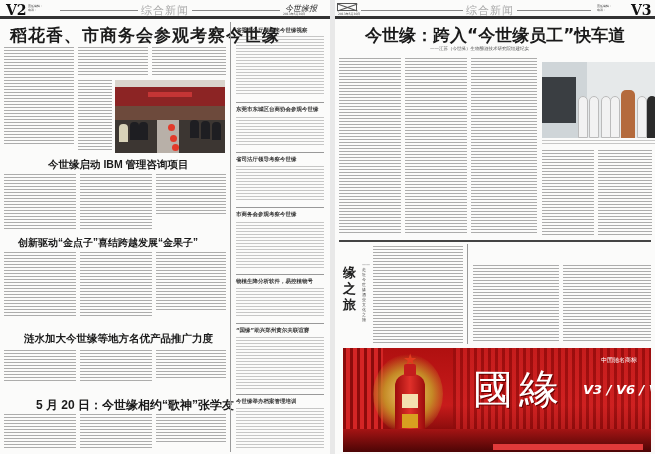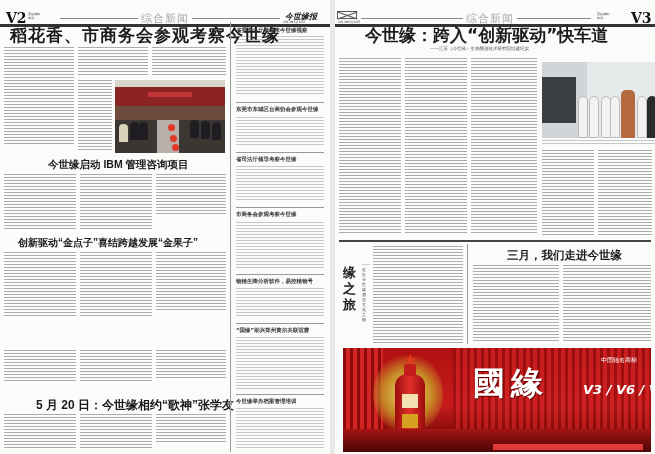--- a/index.html
+++ b/index.html
@@ -4,21 +4,21 @@
 <style>
   * { margin:0; padding:0; box-sizing:border-box; }
   html, body { width:655px; height:454px; background:#ffffff; overflow:hidden; }
   body { font-family: "DejaVu Sans", "Liberation Sans", sans-serif; color:#222; position:relative; }
   .page { position:absolute; top:0; height:454px; background:#fbfbfa; overflow:hidden; }
   #left { left:0; width:330px; }
   #right { left:335px; width:320px; }
   .gutter { position:absolute; left:330px; top:0; width:5px; height:454px; background:#e8e8e8; }
 
   
-  .hdr { position:absolute; left:0; top:8px; width:100%; height:20px; }
+  .hdr { position:absolute; left:0; top:0; width:100%; height:20px; }
   .pageno { position:absolute; top:2px; font-family:"DejaVu Serif", serif; font-weight:bold; font-size:14px; color:#111; }
   .hmeta { position:absolute; top:4px; font-size:3px; line-height:4px; color:#333; width:26px; }
   .section { position:absolute; top:3px; font-size:11px; color:#aaa; letter-spacing:1px; background:#fbfbfa; padding:0 3px; }
   .hline { position:absolute; top:10px; height:1px; background:#888; }
   .hbar { position:absolute; top:16px; left:0; width:100%; height:3px; background:#333; }
   .mast { position:absolute; top:3px; font-family:"DejaVu Serif", serif; font-size:8px; font-style:italic; color:#222; }
   .xbox { position:absolute; top:3px; left:2px; width:20px; height:8px; border:1px solid #555; }
   .xbox::before, .xbox::after { content:""; position:absolute; left:-1px; top:3px; width:21px; height:1px; background:#555; }
   .xbox::before { transform:rotate(20deg); }
   .xbox::after { transform:rotate(-20deg); }
@@ -55,21 +55,21 @@
      background: linear-gradient(to bottom, #b01010 0%, #c81b1b 55%, #7a0808 85%, #5c0606 100%); }
   .ad .curt { position:absolute; top:0; height:80%; background:repeating-linear-gradient(to right, #8c0b0b 0 3px, #d42525 3px 7px); }
   .ad .stage { position:absolute; left:0; bottom:0; width:100%; height:22%; background:linear-gradient(to bottom, #a51414, #4c0505); }
   .ad .glow { position:absolute; left:30px; top:6px; width:70px; height:80px; border-radius:50%;
      background:radial-gradient(circle, #f6d77a 0%, #c58a26 45%, rgba(180,40,20,0) 75%); }
   .ad .star { position:absolute; left:60px; top:2px; font-size:16px; color:#e23b1e; }
   .ad .bottle { position:absolute; left:52px; top:26px; width:30px; height:70px; border-radius:12px 12px 6px 6px; background:linear-gradient(to right, #9c0c0c, #e0302a, #9c0c0c); }
   .ad .bottle .neck { position:absolute; left:9px; top:-10px; width:12px; height:12px; background:#c41c1c; border-radius:2px; }
   .ad .bottle .lbl { position:absolute; left:7px; top:20px; width:16px; height:14px; background:#f4e0b0; }
   .ad .bottle .lbl2 { position:absolute; left:7px; top:40px; width:16px; height:14px; background:#d8a020; }
-  .ad .brand { position:absolute; left:130px; top:14px; font-family:"DejaVu Serif", serif; font-weight:bold; font-size:32px; color:#ffffff; letter-spacing:6px; text-shadow:1px 1px 0 #600; }
+  .ad .brand { position:absolute; left:130px; top:14px; font-family:"DejaVu Serif", serif; font-weight:normal; font-size:40px; color:#ffffff; letter-spacing:6px; text-shadow:1px 1px 0 #600; }
   .ad .vers { position:absolute; left:240px; top:34px; font-size:13px; font-style:italic; font-weight:bold; color:#ffffff; white-space:nowrap; }
   .ad .tm { position:absolute; left:258px; top:8px; font-size:6px; color:#fff; }
   .ad .slogan { position:absolute; left:152px; top:64px; font-size:11px; font-weight:bold; color:#ffffff; letter-spacing:3px; }
   .ad .foot { position:absolute; left:150px; bottom:2px; width:150px; height:6px; background:#e03a3a; font-size:3px; color:#fff; padding-left:3px; }
 
   .vside { position:absolute; left:8px; top:265px; width:18px; font-family:"DejaVu Serif", serif; font-weight:bold; font-size:13px; line-height:16px; color:#222; }
   .vsub { position:absolute; left:27px; top:262px; width:6px; font-size:4px; line-height:5px; color:#444; }
 </style>
 </head>
 <body>
@@ -78,21 +78,21 @@
 
 <div class="page" id="left">
   <div class="hdr">
     <div class="pageno" style="left:6px;">V2</div>
     <div class="hmeta" style="left:28px;">
       <div>责任编辑：</div>
       <div>电话：</div>
     </div>
     <div class="hline" style="left:60px;width:220px;"></div>
     <div class="section" style="left:138px;">综合新闻</div>
-    <div class="mast" style="left:285px;font-weight:bold;">今世缘报</div>
+    <div class="mast" style="left:285px;">今世缘报</div>
     <div class="hdate" style="left:283px;">2013年5月30日</div>
     <div class="hbar"></div>
   </div>
 
   <div class="headline" style="left:10px;top:24px;font-size:17px;letter-spacing:1px;">稻花香、市商务会参观考察今世缘</div>
 
   <div class="txt" style="left:4px;top:47px;width:70px;height:98px;"></div>
   <div class="txt" style="left:78px;top:47px;width:70px;height:30px;"></div>
   <div class="txt" style="left:152px;top:47px;width:74px;height:28px;"></div>
   <div class="txt" style="left:78px;top:80px;width:34px;height:70px;"></div>
@@ -114,20 +114,21 @@
   <div class="headline serif" style="left:48px;top:158px;font-size:10.5px;">今世缘启动 IBM 管理咨询项目</div>
   <div class="txt" style="left:4px;top:174px;width:72px;height:55px;"></div>
   <div class="txt" style="left:80px;top:174px;width:72px;height:55px;"></div>
   <div class="txt" style="left:156px;top:174px;width:70px;height:42px;"></div>
 
   <div class="headline serif" style="left:18px;top:236px;font-size:10px;">创新驱动“金点子”喜结跨越发展“金果子”</div>
   <div class="txt" style="left:4px;top:252px;width:72px;height:64px;"></div>
   <div class="txt" style="left:80px;top:252px;width:72px;height:64px;"></div>
   <div class="txt" style="left:156px;top:252px;width:70px;height:60px;"></div>
 
+  <div class="headline serif" style="left:24px;top:332px;font-size:10.5px;">涟水加大今世缘等地方名优产品推广力度</div>
   <div class="txt" style="left:4px;top:350px;width:72px;height:32px;"></div>
   <div class="txt" style="left:80px;top:350px;width:72px;height:32px;"></div>
   <div class="txt" style="left:156px;top:350px;width:70px;height:30px;"></div>
 
   <div class="headline serif" style="left:36px;top:397px;font-size:12px;">5 月 20 日：今世缘相约“歌神”张学友</div>
   <div class="txt" style="left:4px;top:414px;width:72px;height:36px;"></div>
   <div class="txt" style="left:80px;top:414px;width:72px;height:36px;"></div>
   <div class="txt" style="left:156px;top:414px;width:70px;height:30px;"></div>
 
   <div class="vrule" style="left:230px;top:22px;height:430px;"></div>
@@ -161,21 +162,21 @@
     <div class="hline" style="left:26px;width:230px;"></div>
     <div class="section" style="left:128px;">综合新闻</div>
     <div class="hmeta" style="left:262px;">
       <div>责任编辑：</div>
       <div>电话：</div>
     </div>
     <div class="pageno" style="left:296px;">V3</div>
     <div class="hbar"></div>
   </div>
 
-  <div class="headline" style="left:30px;top:24px;font-size:17px;">今世缘：跨入“创新驱动”快车道</div>
+  <div class="headline" style="left:30px;top:24px;font-size:17px;">今世缘：跨入“今世缘员工”快车道</div>
   <div style="position:absolute;left:95px;top:46px;font-size:4.5px;color:#555;white-space:nowrap;">——江苏（今世缘）生物酿酒技术研究院组建纪实</div>
 
   <div class="txt" style="left:4px;top:58px;width:62px;height:175px;"></div>
   <div class="txt" style="left:70px;top:58px;width:62px;height:175px;"></div>
   <div class="txt" style="left:136px;top:58px;width:66px;height:175px;"></div>
 
   <div class="photo2">
     <div class="mach"></div>
     <div class="p" style="left:32%;"></div>
     <div class="p" style="left:42%;"></div>
@@ -188,21 +189,20 @@
   <div class="txt light" style="left:207px;top:140px;width:113px;height:6px;"></div>
   <div class="txt" style="left:207px;top:150px;width:52px;height:85px;"></div>
   <div class="txt" style="left:263px;top:150px;width:54px;height:85px;"></div>
 
   <div class="hrule thick" style="left:4px;top:240px;width:312px;"></div>
 
   <div class="vside">缘之旅</div>
   <div class="vsub">——走近今世缘酒业文化之旅</div>
   <div class="txt" style="left:38px;top:246px;width:90px;height:98px;"></div>
   <div class="vrule" style="left:132px;top:244px;height:100px;"></div>
-  <div class="headline serif" style="left:172px;top:248px;font-size:11.5px;">三月，我们走进今世缘</div>
   <div class="txt" style="left:138px;top:265px;width:86px;height:78px;"></div>
   <div class="txt" style="left:228px;top:265px;width:88px;height:78px;"></div>
 
   <div class="ad">
     <div class="curt" style="left:0;width:40px;"></div>
     <div class="curt" style="left:110px;width:198px;opacity:0.6;"></div>
     <div class="glow"></div>
     <div class="star">★</div>
     <div class="bottle">
       <div class="neck"></div>

